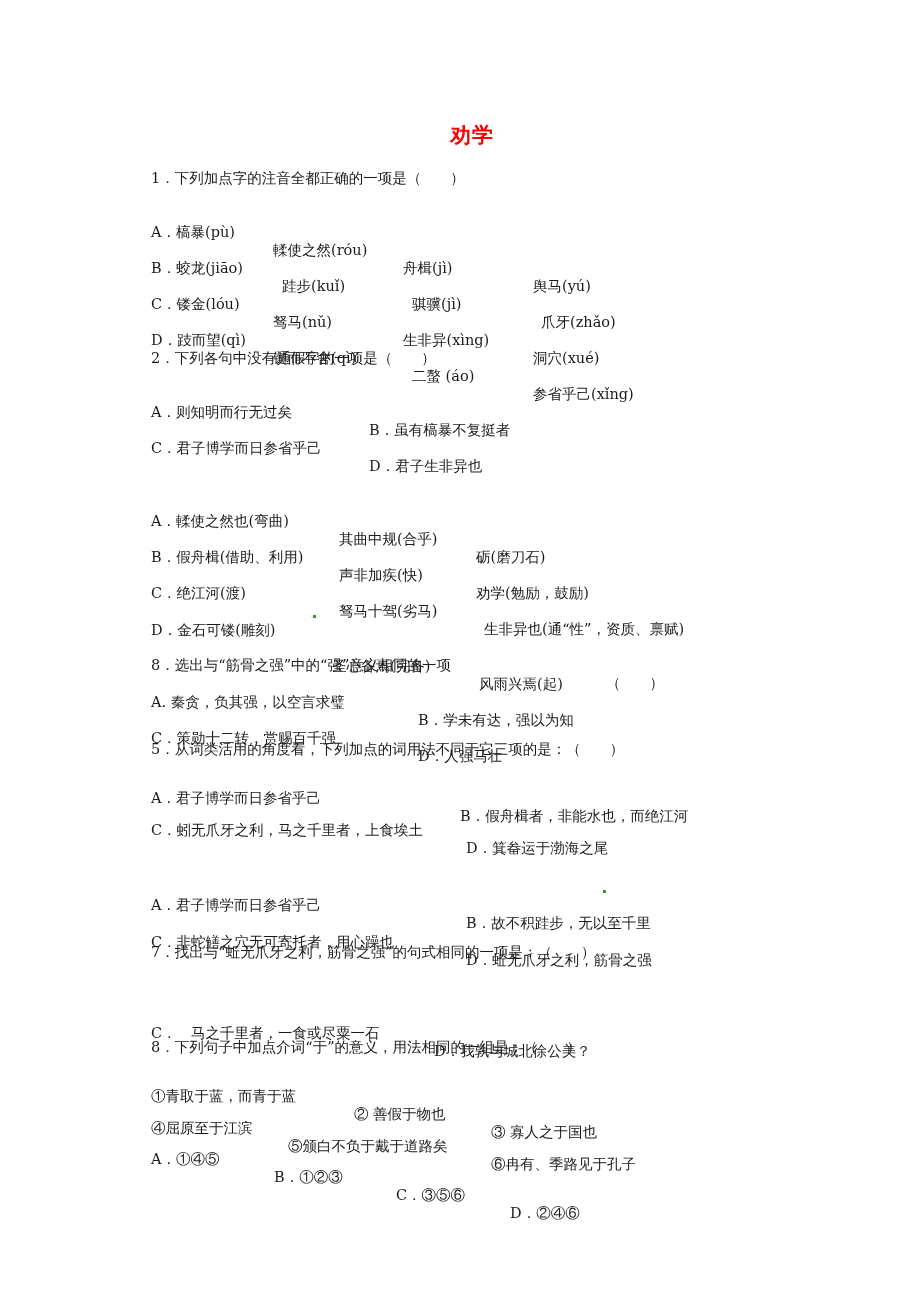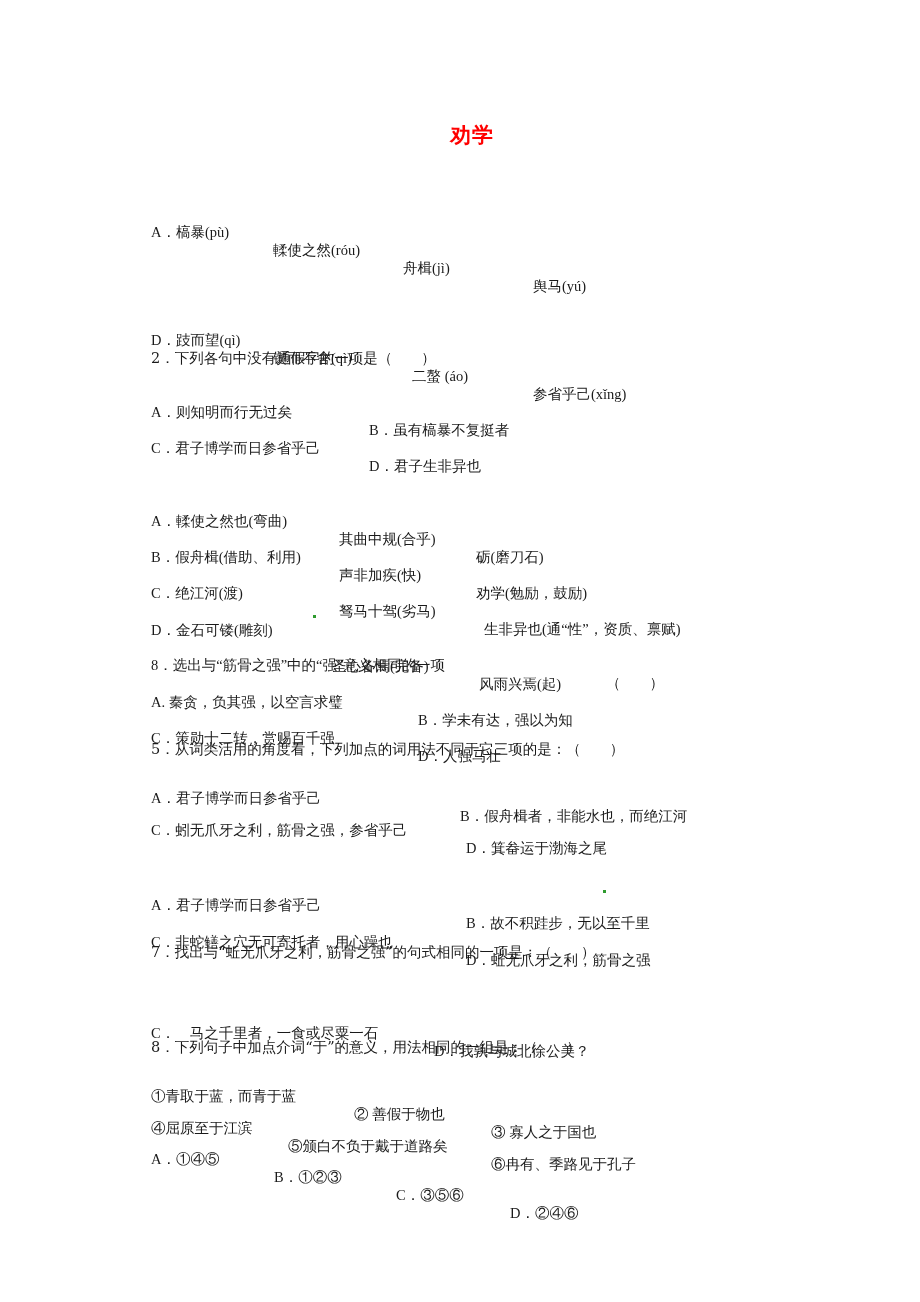--- a/index.html
+++ b/index.html
@@ -2,34 +2,47 @@
 <html><head>
   <meta charset="utf-8">
   <style>
     html, body { margin: 0; padding: 0; background: #ffffff; }
     body { width: 920px; height: 1302px; position: relative; overflow: hidden;
       font-family: "DejaVu Serif", "Liberation Serif", serif; color: #1a1a1a; }
     .page { position: absolute; left: 12px; top: 0; width: 920px; height: 1162px; }
     .title { position: absolute; top: 121px; left: 0; width: 920px; text-align: center;
       font-family: "DejaVu Sans", "Liberation Sans", sans-serif; font-size: 21px; font-weight: bold; color: #ff0000; letter-spacing: 1px; }
     .line { position: absolute; left: 139px; font-size: 14.5px; line-height: 18px; white-space: pre; }
-    .seg { position: absolute; white-space: pre; font-family: Liberation Serif, serif; }
+    .seg { position: absolute; white-space: pre; }
     .mark { position: absolute; width: 3px; height: 3px; background: #2e9b2e; }
   </style>
 </head>
 <body>
 
 <div class="page">
   <div class="title">劝学</div>
 
+  <div class="line" style="top:169px">1．下列加点字的注音全都正确的一项是（　　）</div>
   <div class="line" style="top:205px;width:700px">
     <span class="seg" style="left:0">A．槁暴(pù)</span>
     <span class="seg" style="left:122px">輮使之然(róu)</span>
     <span class="seg" style="left:252px">舟楫(jì)</span>
     <span class="seg" style="left:382px">舆马(yú)</span>
+  </div>
+  <div class="line" style="top:241px;width:700px">
+    <span class="seg" style="left:0">B．蛟龙(jiāo)</span>
+    <span class="seg" style="left:131px">跬步(kuǐ)</span>
+    <span class="seg" style="left:261px">骐骥(jì)</span>
+    <span class="seg" style="left:390px">爪牙(zhǎo)</span>
+  </div>
+  <div class="line" style="top:277px;width:700px">
+    <span class="seg" style="left:0">C．镂金(lóu)</span>
+    <span class="seg" style="left:122px">驽马(nǔ)</span>
+    <span class="seg" style="left:252px">生非异(xìng)</span>
+    <span class="seg" style="left:382px">洞穴(xué)</span>
   </div>
   <div class="line" style="top:313px;width:700px">
     <span class="seg" style="left:0">D．跂而望(qì)</span>
     <span class="seg" style="left:122px">锲而不舍(qì)</span>
     <span class="seg" style="left:261px">二螯 (áo)</span>
     <span class="seg" style="left:382px">参省乎己(xǐng)</span>
   </div>
 
   <div class="line" style="top:349px">2．下列各句中没有通假字的一项是（　　）</div>
   <div class="line" style="top:385px;width:700px">
@@ -75,21 +88,21 @@
     <span class="seg" style="left:0">A. 秦贪，负其强，以空言求璧</span>
     <span class="seg" style="left:267px">B．学未有达，强以为知</span>
   </div>
 
   <div class="line" style="top:740px">5．从词类活用的角度看，下列加点的词用法不同于它三项的是：（　　）</div>
   <div class="line" style="top:771px;width:720px">
     <span class="seg" style="left:0">A．君子博学而日参省乎己</span>
     <span class="seg" style="left:309px">B．假舟楫者，非能水也，而绝江河</span>
   </div>
   <div class="line" style="top:803px;width:720px">
-    <span class="seg" style="left:0">C．蚓无爪牙之利，筋骨之强，参省乎己</span>
+    <span class="seg" style="left:0">C．蚓无爪牙之利，马之千里者，上食埃土</span>
     <span class="seg" style="left:315px">D．箕畚运于渤海之尾</span>
   </div>
 
   <div class="line" style="top:878px;width:720px">
     <span class="seg" style="left:0">A．君子博学而日参省乎己</span>
     <span class="seg" style="left:315px">B．故不积跬步，无以至千里</span>
     <span class="mark" style="left:452px;top:12px"></span>
   </div>
   <div class="line" style="top:915px;width:720px">
     <span class="seg" style="left:0">C．非蛇鳝之穴无可寄托者，用心躁也</span>

